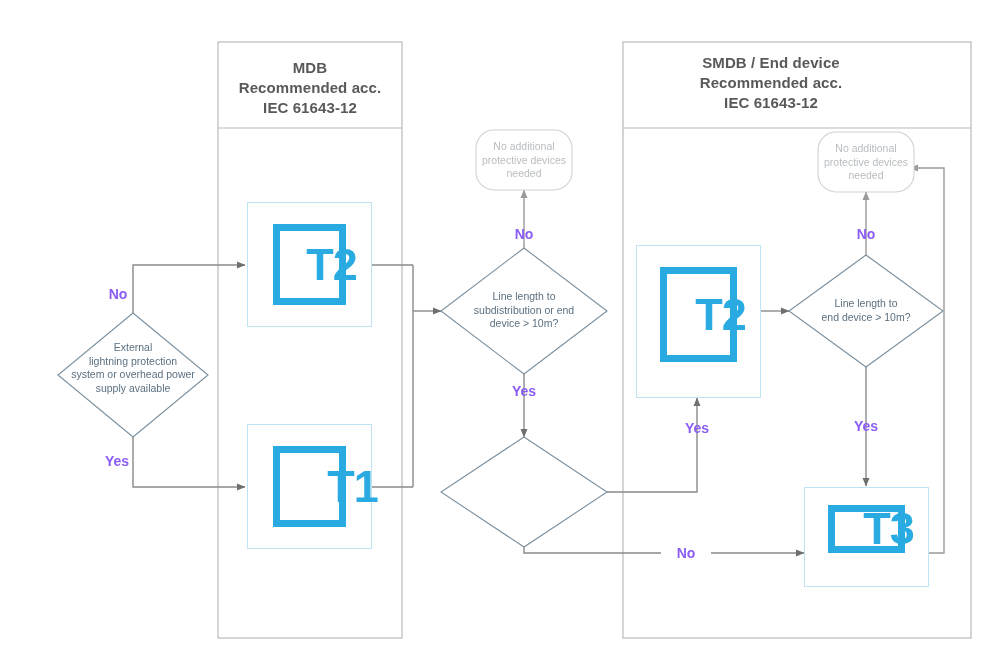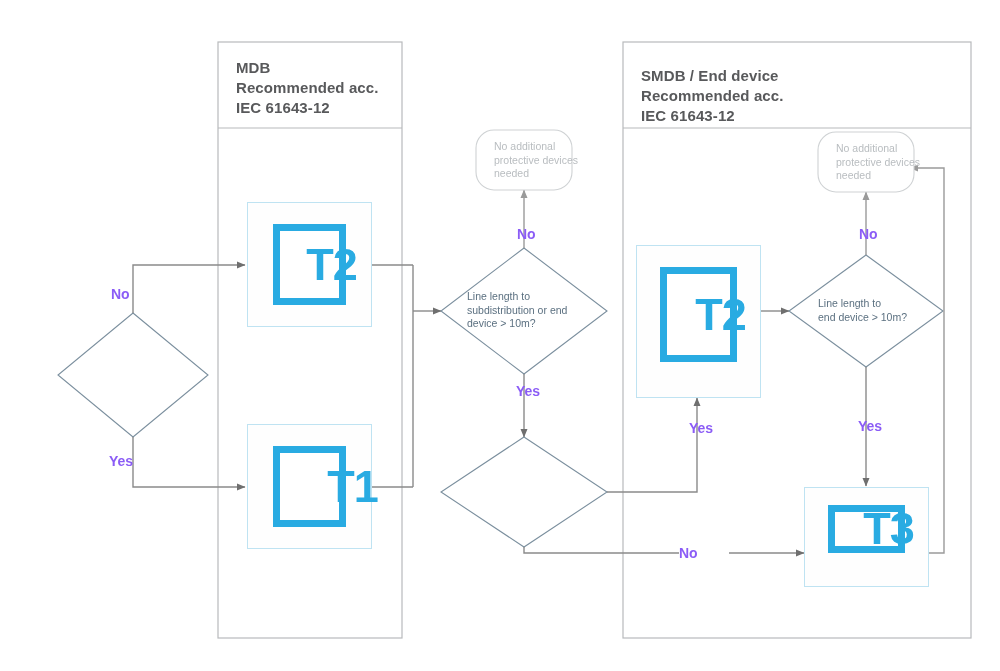--- a/index.html
+++ b/index.html
@@ -1,21 +1,21 @@
 <!DOCTYPE html>
 <html><head>
 <meta charset="utf-8">
 <style>
   html,body{margin:0;padding:0;background:#ffffff;}
   body{width:1000px;height:671px;font-family:"Liberation Sans",sans-serif;overflow:hidden;}
   #stage{position:relative;width:1000px;height:671px;background:#ffffff;}
   svg#canvas{position:absolute;left:0;top:0;width:1000px;height:671px;}
 
   
-  .txt{position:absolute;box-sizing:border-box;text-align:left;color:#58666e;margin-left:18px;}
+  .txt{position:absolute;box-sizing:border-box;text-align:center;color:#58666e;}
 
   .panel-title{
     color:#58595b;font-weight:bold;font-size:15px;line-height:20px;letter-spacing:.1px;
   }
   .diamond-label{
     color:#5b7080;font-size:10.5px;line-height:13.5px;font-weight:400;
   }
   .bubble-label{
     color:#b9bdc0;font-size:10.5px;line-height:13.5px;
   }
@@ -102,21 +102,21 @@
       <rect x="818" y="132" width="96" height="60" rx="18" ry="18" fill="#ffffff" stroke="#cfd2d4" stroke-width="1.1"></rect>
     </g>
   </svg>
 
   <div class="txt panel-title" style="left:218px;top:58px;width:184px;">
     <div>MDB</div>
     <div>Recommended acc.</div>
     <div>IEC 61643-12</div>
   </div>
 
-  <div class="txt panel-title" style="left:623px;top:66px;width:296px;">
+  <div class="txt panel-title" style="left:623px;top:53px;width:296px;">
     <div>SMDB / End device</div>
     <div>Recommended acc.</div>
     <div>IEC 61643-12</div>
   </div>
 
   <div class="spd" style="left:247px;top:202px;width:125px;height:125px;">
     <div class="outer"></div>
     <div class="inner" style="left:26px;top:22px;right:26px;bottom:22px;"></div>
     <div class="glyph" style="font-size:45px;">T2</div>
   </div>
@@ -132,20 +132,26 @@
     <div class="inner" style="left:24px;top:22px;right:24px;bottom:36px;"></div>
     <div class="glyph" style="font-size:45px;bottom:14px;">T2</div>
   </div>
 
   <div class="spd" style="left:804px;top:487px;width:125px;height:100px;">
     <div class="outer"></div>
     <div class="inner" style="left:24px;top:18px;right:24px;bottom:34px;"></div>
     <div class="glyph" style="font-size:45px;bottom:16px;">T3</div>
   </div>
 
+  <div class="txt diamond-label" style="left:38px;top:341px;width:190px;">
+    <div>External</div>
+    <div>lightning protection</div>
+    <div>system or overhead power</div>
+    <div>supply available</div>
+  </div>
 
   <div class="txt diamond-label" style="left:449px;top:290px;width:150px;">
     <div>Line length to</div>
     <div>subdistribution or end</div>
     <div>device &gt; 10m?</div>
   </div>
 
 
   <div class="txt diamond-label" style="left:800px;top:297px;width:132px;">
     <div>Line length to</div>

